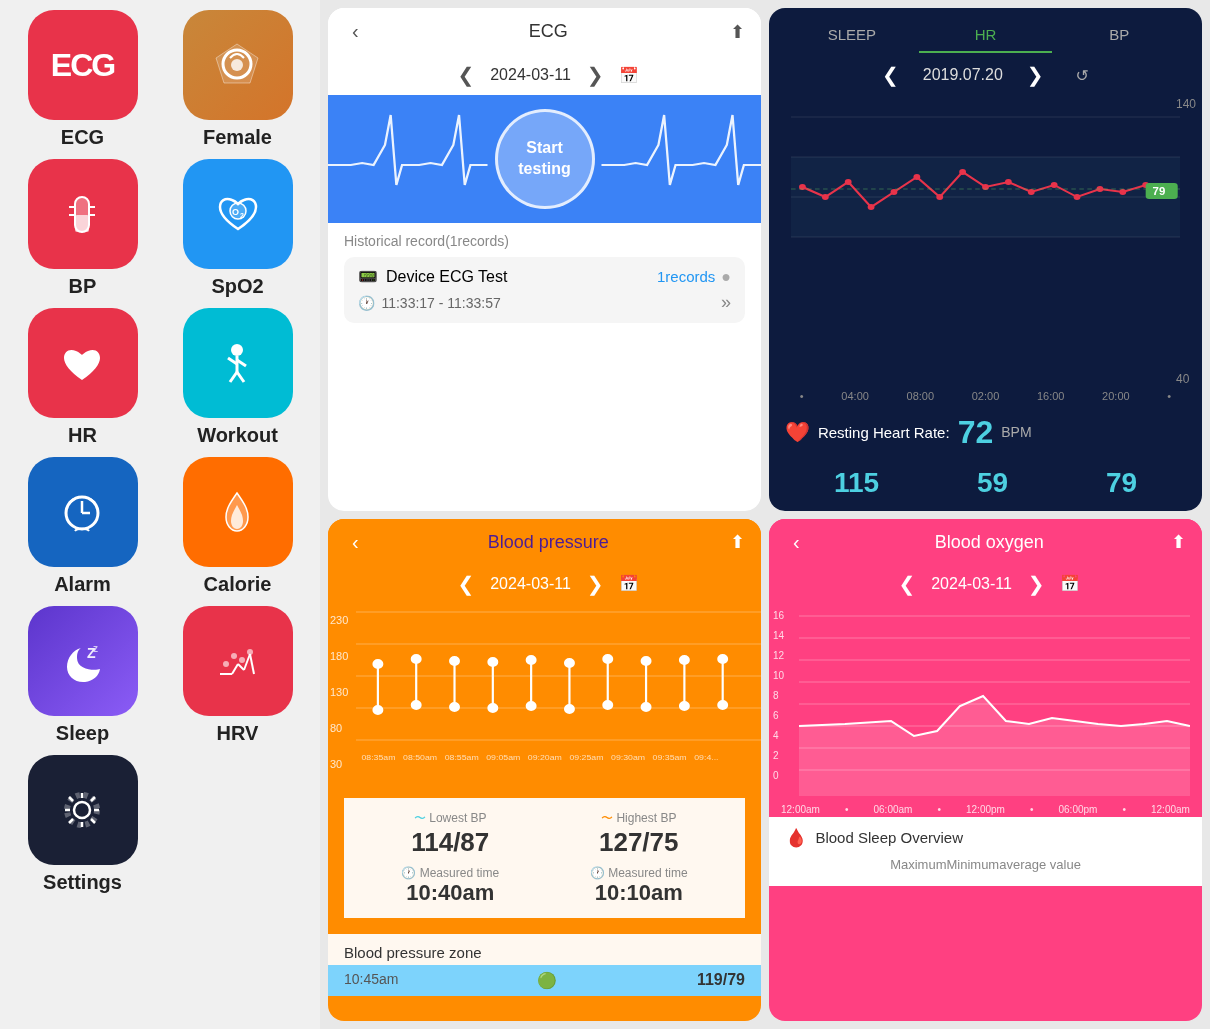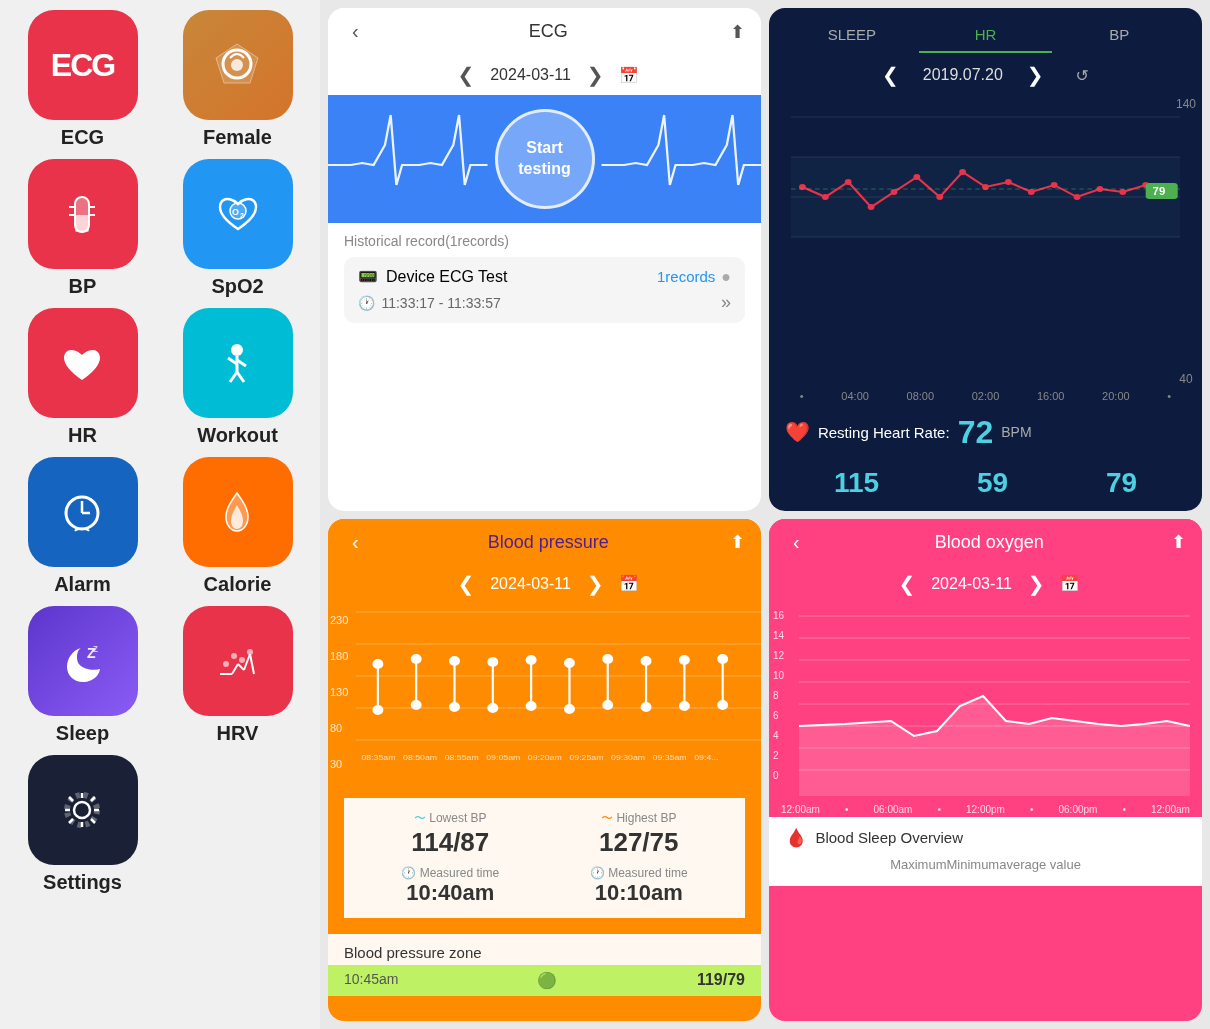--- a/index.html
+++ b/index.html
@@ -221,21 +221,20 @@
     .hr-labels {
       position: absolute;
       right: 6px;
       top: 0;
       display: flex;
       flex-direction: column;
       justify-content: space-between;
       height: 100%;
       font-size: 12px;
       color: #888;
-      text-align: center;
     }
     .hr-time-labels {
       display: flex;
       justify-content: space-around;
       padding: 4px 12px;
       font-size: 11px;
       color: #888;
     }
     .hr-resting {
       display: flex;
@@ -760,21 +759,21 @@
           <span>🕐</span>
           <span>Measured time</span>
         </div>
         <div class="bp-time-value">10:10am</div>
       </div>
     </div>
 
     <div class="bp-zone-title">
       <span>Blood pressure zone</span>
     </div>
-    <div style="display:flex;justify-content:space-between;padding:6px 16px;background:#bef264;">
+    <div style="display:flex;justify-content:space-between;padding:6px 16px;background:#7dd3fc;">
       <span style="font-size:14px;color:#555;">10:45am</span>
       <span>🟢</span>
       <span style="font-size:16px;font-weight:bold;color:#333;">119/79</span>
     </div>
   </div>
 
   <div class="panel bo-panel">
     <div class="panel-header">
       <button class="nav-btn" style="color:white;">‹</button>
       <span class="panel-title">Blood oxygen</span>

